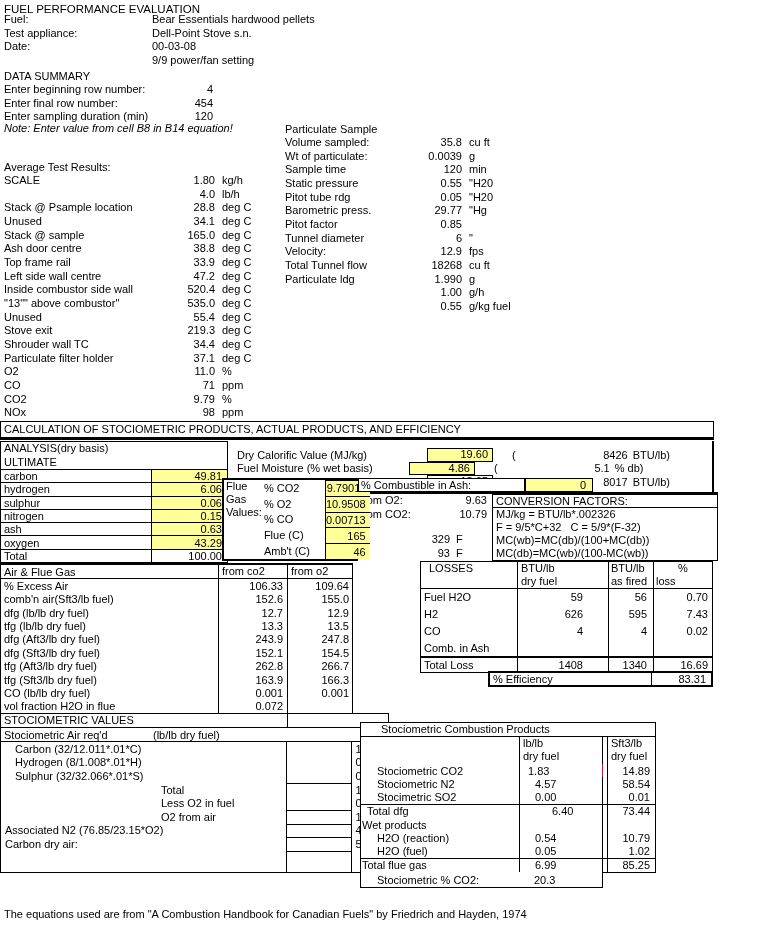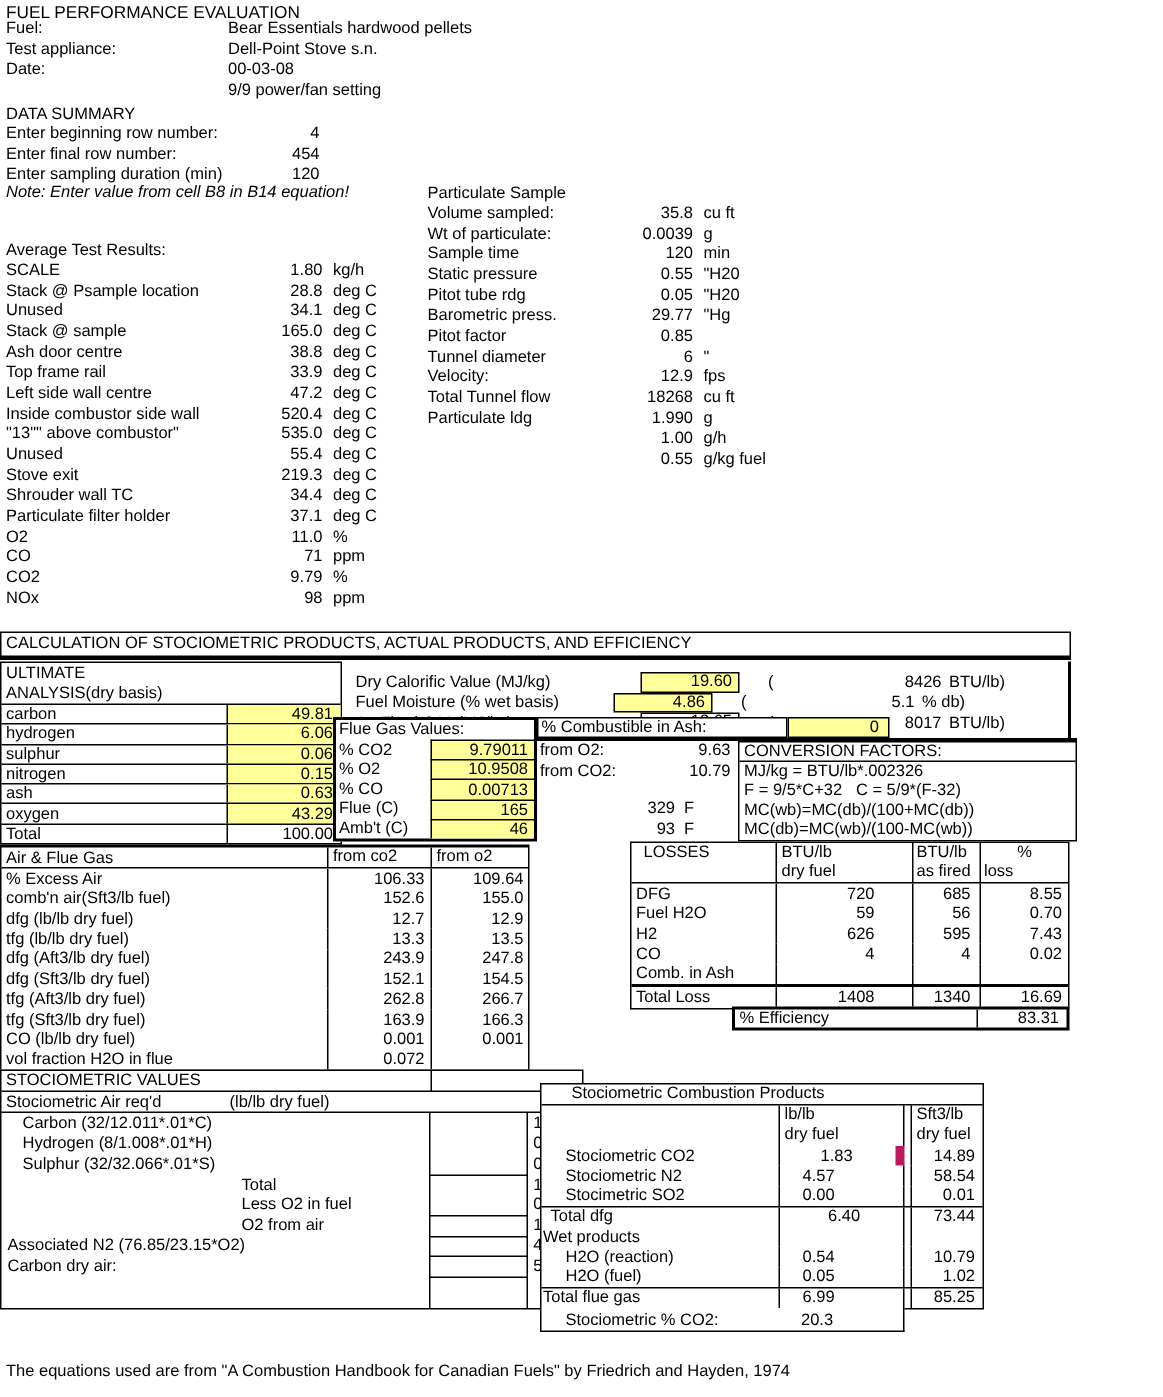--- a/index.html
+++ b/index.html
@@ -133,20 +133,25 @@
   </div>
 
   <div class="abs" style="left:4px;top:160px">
     <div class="b" style="height:14px;line-height:14px">Average Test Results:</div>
     <div class="row hl">
         <span style="width:146px">SCALE</span>
         <span class="num" style="width:65px">1.80</span>
         <span style="padding-left:7px">kg/h</span>
       </div>
     <div class="row hl">
+        <span style="width:146px"></span>
+        <span class="num" style="width:65px">4.0</span>
+        <span style="padding-left:7px">lb/h</span>
+      </div>
+    <div class="row hl">
         <span style="width:146px">Stack @ Psample location</span>
         <span class="num" style="width:65px">28.8</span>
         <span style="padding-left:7px">deg C</span>
       </div>
     <div class="row hl">
         <span style="width:146px">Unused</span>
         <span class="num" style="width:65px">34.1</span>
         <span style="padding-left:7px">deg C</span>
       </div>
     <div class="row hl">
@@ -218,22 +223,22 @@
         <span style="width:146px">NOx</span>
         <span class="num" style="width:65px">98</span>
         <span style="padding-left:7px">ppm</span>
       </div>
   </div>
 
   <div class="abs" style="left:0;top:421px;width:714px;height:19px;border:1px solid #000;border-bottom:3px solid #000;line-height:15px;padding-left:3px">CALCULATION OF STOCIOMETRIC PRODUCTS, ACTUAL PRODUCTS, AND EFFICIENCY</div>
   <div class="abs" style="left:712px;top:441px;width:2px;height:120px;background:#000"></div>
 
   <div class="abs box" style="left:0;top:441px;width:228px;height:122px;display:flex;flex-direction:column">
+    <div style="height:13px;line-height:13px;padding-left:3px">ANALYSIS(dry basis)</div>
     <div style="height:14px;line-height:14px;padding-left:3px">ULTIMATE</div>
-    <div style="height:13px;line-height:13px;padding-left:3px">ANALYSIS(dry basis)</div>
     <div style="flex:1;display:flex;flex-direction:column">
       <div class="row bt" style="flex:1">
           <span style="flex:1;padding-left:3px;align-self:center">carbon</span>
           <span class="num yel bl" style="width:76px;height:100%;display:flex;align-items:center;justify-content:flex-end;padding-right:5px">49.81</span>
         </div>
       <div class="row bt" style="flex:1">
           <span style="flex:1;padding-left:3px;align-self:center">hydrogen</span>
           <span class="num yel bl" style="width:76px;height:100%;display:flex;align-items:center;justify-content:flex-end;padding-right:5px">6.06</span>
         </div>
       <div class="row bt" style="flex:1">
@@ -279,21 +284,21 @@
     <div class="row" style="height:13.66px">
         <span style="width:190px">As-Fired C.V. (MJ/kg)</span>
         <span class="num" style="width:66px;border:1px solid #000;height:13.66px;line-height:11.6px;padding-right:4px">18.65</span>
         <span style="width:19px"></span>
         <span>(</span>
         <span class="num" style="width:112px">8017</span>
         <span style="padding-left:5px">BTU/lb)</span>
       </div>
   </div>
 
-  <div class="abs" style="left:222px;top:478px;width:136px;height:83px;border:2px solid #000;background:#fff;z-index:3;display:flex;flex-direction:column">
+  <div class="abs" style="left:222px;top:478px;width:136px;height:83px;border:2px solid #000;background:#fff;z-index:3;display:flex;">
     <div style="height:13px;line-height:13px;padding-left:2px">Flue Gas Values:</div>
     <div style="flex:1;display:flex;flex-direction:column">
       <div class="row" style="flex:1">
           <span style="width:63px;padding-left:2px">% CO2</span>
           <span class="num yel bl bt" style="flex:1;height:100%;display:flex;align-items:center;justify-content:flex-end;padding-right:4px">9.79011</span>
         </div>
       <div class="row" style="flex:1">
           <span style="width:63px;padding-left:2px">% O2</span>
           <span class="num yel bl bt" style="flex:1;height:100%;display:flex;align-items:center;justify-content:flex-end;padding-right:4px">10.9508</span>
         </div>
@@ -414,26 +419,20 @@
           <span style="display:block;height:13px;line-height:13px">BTU/lb</span>
           <span style="display:block;height:13px;line-height:13px">as fired</span>
         </span>
       <span class="bl" style="flex:1">
           <span style="display:block;height:13px;line-height:13px;text-align:center">%</span>
           <span style="display:block;height:13px;line-height:13px;padding-left:2px">loss</span>
         </span>
     </div>
     <div style="flex:1;display:flex;flex-direction:column">
       <div class="row" style="flex:1">
-          <span style="width:96px;padding-left:3px">DFG</span>
-          <span class="num bl" style="width:91px;height:100%;display:flex;align-items:center;justify-content:flex-end;padding-right:25px">720</span>
-          <span class="num bl" style="width:45px;height:100%;display:flex;align-items:center;justify-content:flex-end;padding-right:6px">685</span>
-          <span class="num bl" style="flex:1;height:100%;display:flex;align-items:center;justify-content:flex-end;padding-right:4px">8.55</span>
-        </div>
-      <div class="row" style="flex:1">
           <span style="width:96px;padding-left:3px">Fuel H2O</span>
           <span class="num bl" style="width:91px;height:100%;display:flex;align-items:center;justify-content:flex-end;padding-right:25px">59</span>
           <span class="num bl" style="width:45px;height:100%;display:flex;align-items:center;justify-content:flex-end;padding-right:6px">56</span>
           <span class="num bl" style="flex:1;height:100%;display:flex;align-items:center;justify-content:flex-end;padding-right:4px">0.70</span>
         </div>
       <div class="row" style="flex:1">
           <span style="width:96px;padding-left:3px">H2</span>
           <span class="num bl" style="width:91px;height:100%;display:flex;align-items:center;justify-content:flex-end;padding-right:25px">626</span>
           <span class="num bl" style="width:45px;height:100%;display:flex;align-items:center;justify-content:flex-end;padding-right:6px">595</span>
           <span class="num bl" style="flex:1;height:100%;display:flex;align-items:center;justify-content:flex-end;padding-right:4px">7.43</span>
@@ -522,21 +521,21 @@
         </span>
       <span style="width:4px"></span>
       <span class="bl" style="flex:1;padding-left:3px">
           <span style="display:block;height:13px;line-height:13px">Sft3/lb</span>
           <span style="display:block;height:13px;line-height:13px">dry fuel</span>
         </span>
     </div>
     <div style="flex:1;display:flex;flex-direction:column">
       <div class="row" style="flex:1">
           <span style="width:158px;padding-left:16px">Stociometric CO2</span>
-          <span style="width:84px;height:100%;border-left:1px solid #000;border-right:6px solid #be185d;display:flex;align-items:center;padding-left:27px">1.83</span>
+          <span style="width:84px;height:100%;border-left:1px solid #000;border-right:1px solid #be185d;display:flex;align-items:center;padding-left:8px">1.83</span>
           <span style="width:4px"></span>
           <span class="num bl" style="flex:1;height:100%;display:flex;align-items:center;justify-content:flex-end;padding-right:5px">14.89</span>
         </div>
       <div class="row" style="flex:1">
           <span style="width:158px;padding-left:16px">Stociometric N2</span>
           <span style="width:84px;height:100%;border-left:1px solid #000;border-right:1px solid #000;display:flex;align-items:center;padding-left:15px">4.57</span>
           <span style="width:4px"></span>
           <span class="num bl" style="flex:1;height:100%;display:flex;align-items:center;justify-content:flex-end;padding-right:5px">58.54</span>
         </div>
       <div class="row" style="flex:1">

